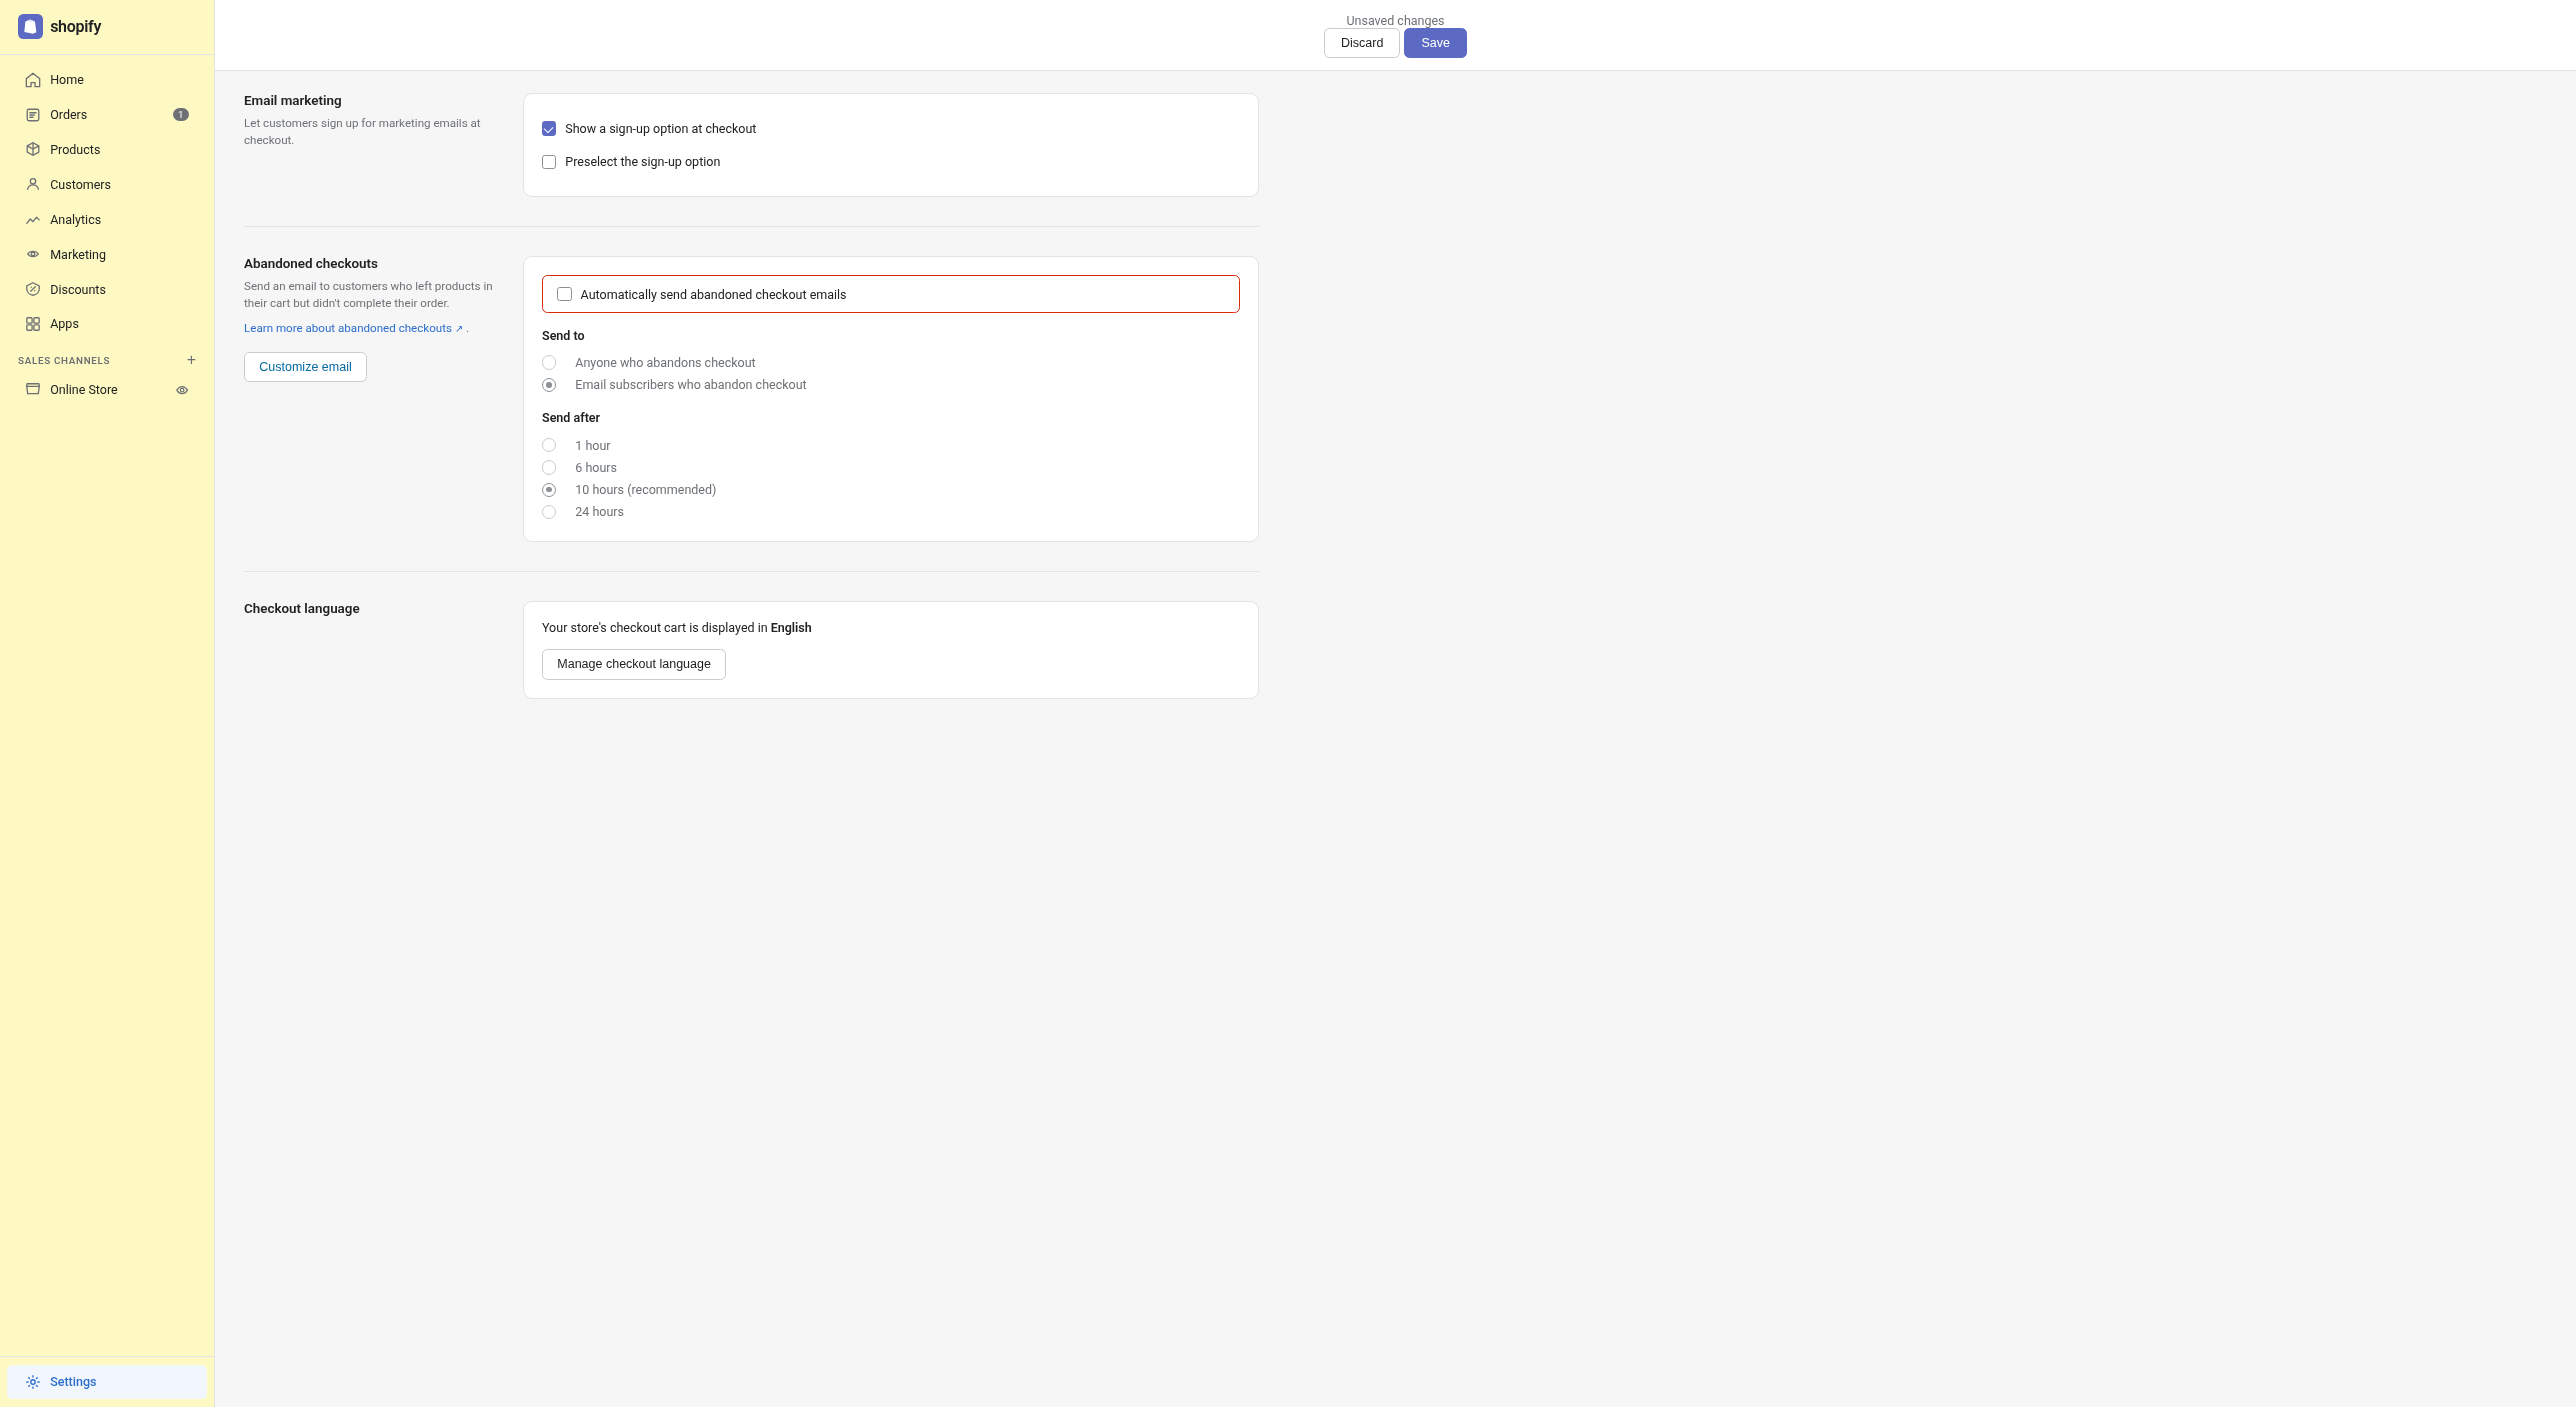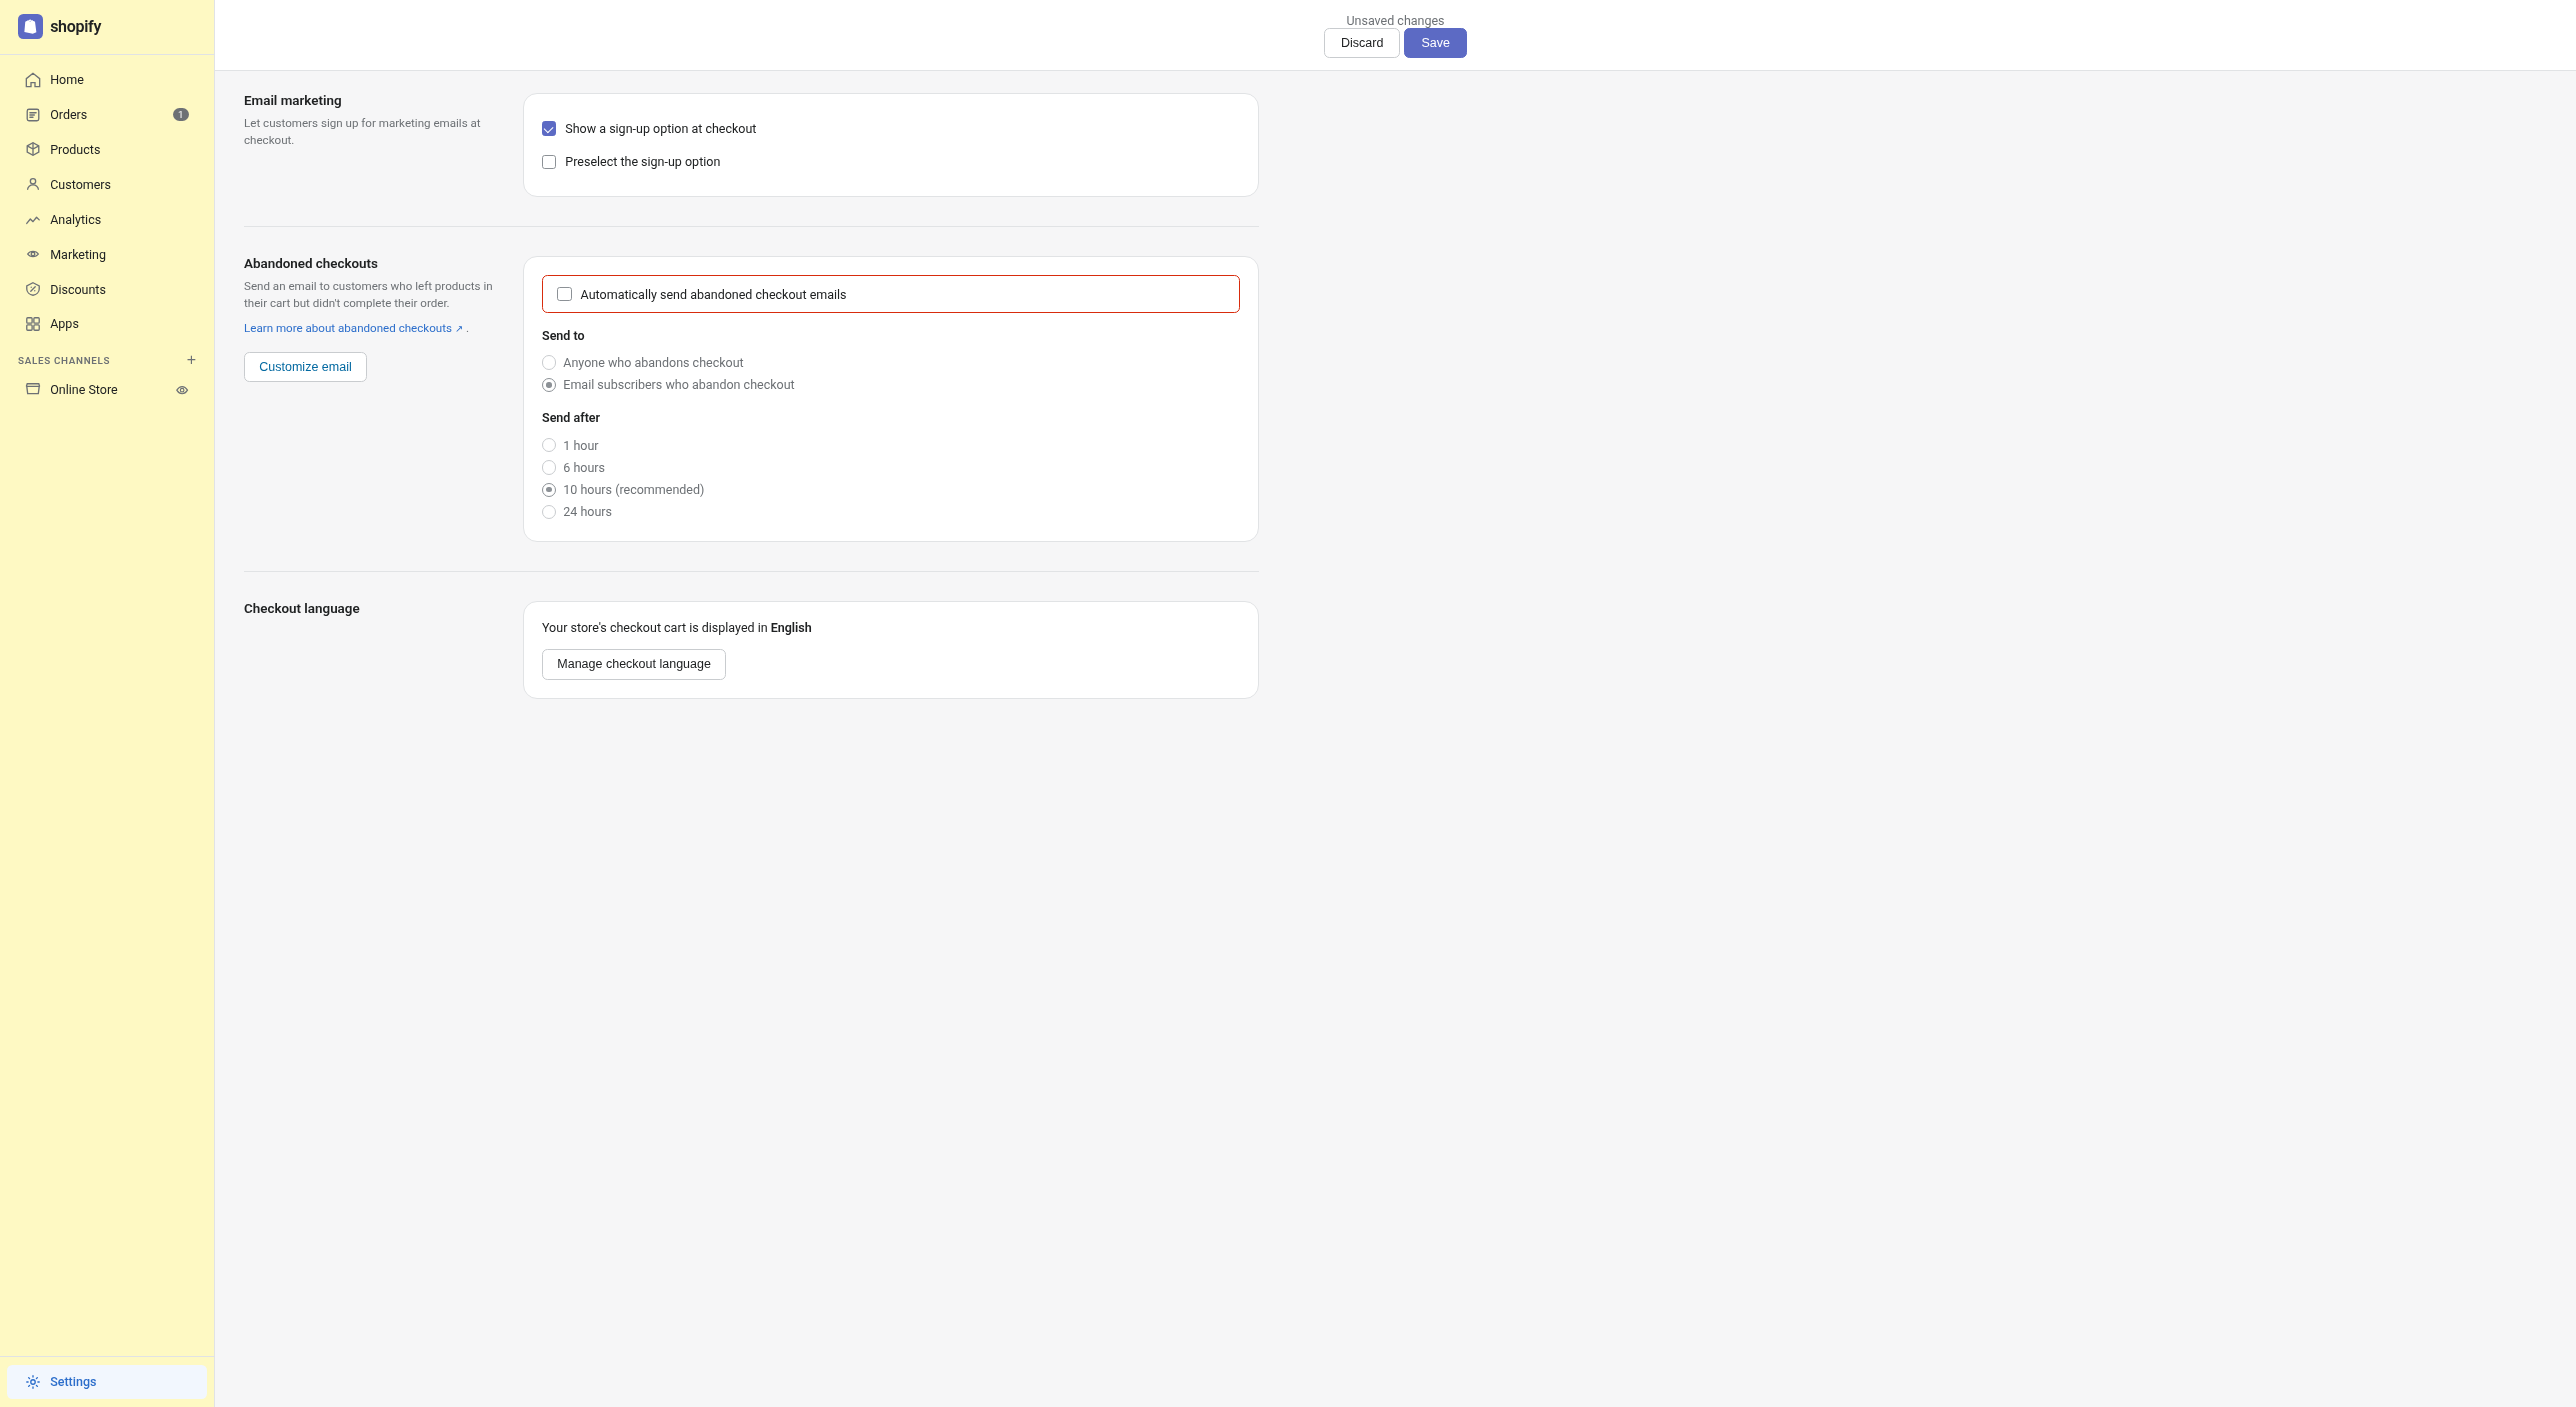--- a/index.html
+++ b/index.html
@@ -171,21 +171,21 @@
       color: #6d7175;
       line-height: 1.5;
     }
     .section-label a {
       color: #2c6ecb;
       text-decoration: none;
     }
     .section-content {
       flex: 1;
       background: #fff;
-      border-radius: 14px;
+      border-radius: 9px;
       border: 0.9px solid #e1e3e5;
       padding: 18px;
     }
 
     
     .checkbox-row {
       display: flex;
       align-items: center;
       gap: 9px;
       padding: 9px 0;
@@ -242,21 +242,21 @@
     }
     .send-section h3 {
       font-size: 12.5px;
       font-weight: 600;
       color: #202223;
       margin-bottom: 9px;
     }
     .radio-row {
       display: flex;
       align-items: center;
-      gap: 7px;
+      gap: 19px;
       padding: 3.6px 0;
       font-size: 12.5px;
       color: #6d7175;
     }
     .radio-btn {
       width: 14.3px;
       height: 14.3px;
       border: 1.8px solid #c9cccf;
       border-radius: 50%;
       flex-shrink: 0;

